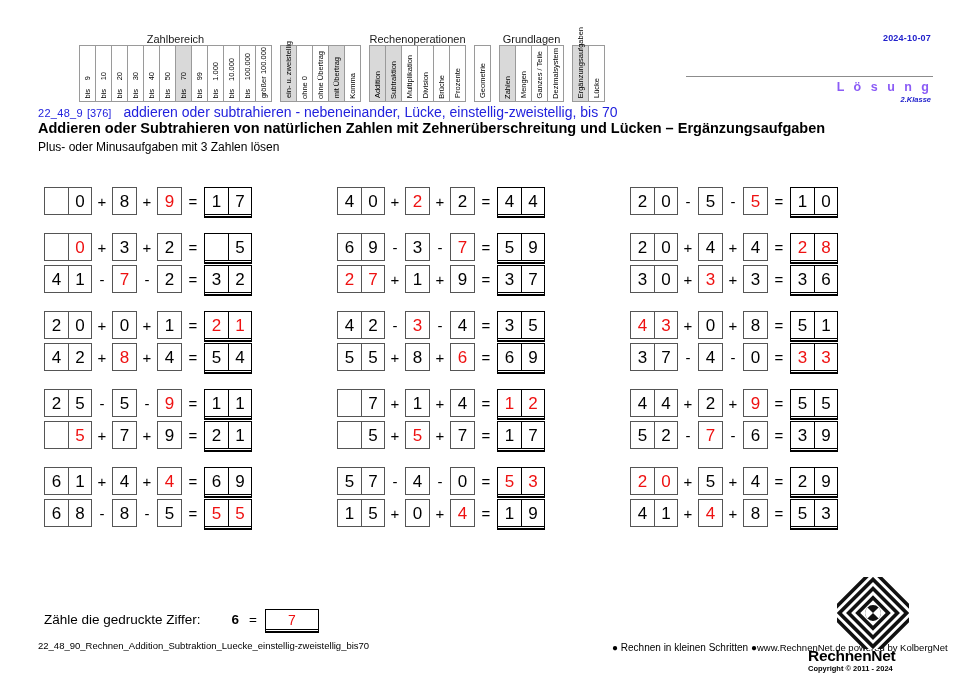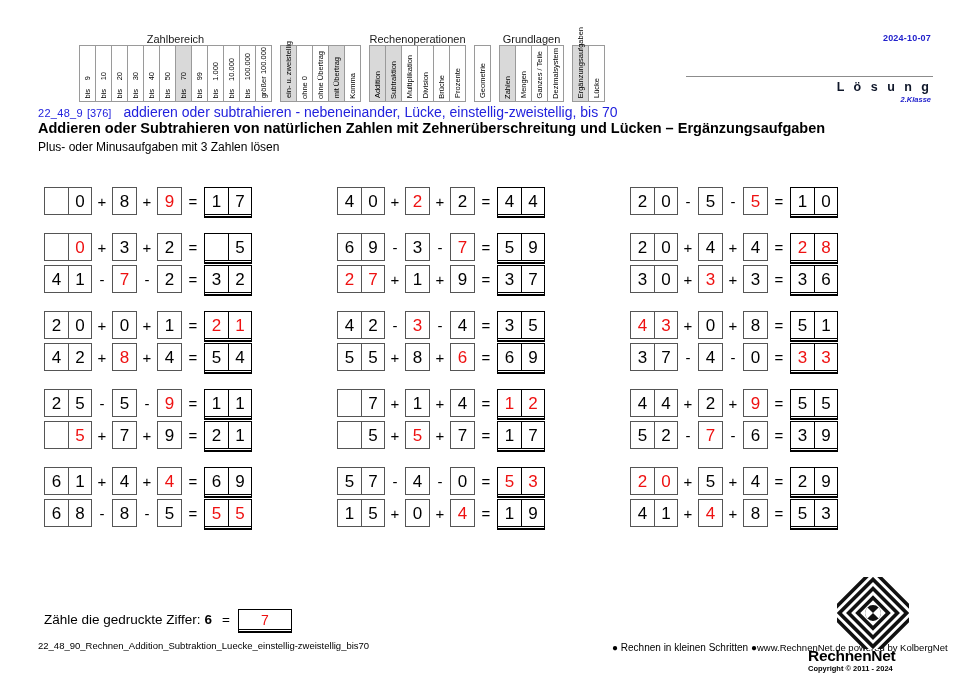--- a/index.html
+++ b/index.html
@@ -64,21 +64,21 @@
     position: absolute; right: 32px; top: 33px;
     font-size: 9px; color: #2222cc; font-weight: bold;
     letter-spacing: 0.2px;
   }
   #right-rule {
     position: absolute; right: 30px; top: 76px; width: 247px;
     border-top: 1px solid #8c8c8c;
   }
   #loesung {
     position: absolute; right: 31px; top: 80px;
-    font-size: 12.5px; font-weight: bold; color: #0f172a;
+    font-size: 12.5px; font-weight: bold; color: #8b5cf6;
     letter-spacing: 3px;
   }
   #klasse {
     position: absolute; right: 32px; top: 95px;
     font-size: 7.5px; color: #2222cc; font-weight: bold; font-style: italic;
   }
 
   
   #code-line {
     position: absolute; left: 38px; top: 104px;
@@ -140,21 +140,21 @@
     width: 22px; text-align: center;
     font-size: 15px;
   }
 
   
   #count-line {
     position: absolute; left: 44px; top: 609px;
     display: flex; align-items: center;
     font-size: 13.5px;
   }
-  #count-line .lbl { margin-right: 4px; }
+  #count-line .lbl { margin-right: 31px; }
   #count-line .digit { font-weight: bold; font-size: 13.5px; margin-right: 10px; }
   #count-line .eqs { margin-right: 8px; font-size: 13.5px; }
   #count-box {
     width: 54px; height: 21px;
     border: 1px solid #000;
     box-shadow: 0 2px 0 -1px #fff, 0 3px 0 0 #000;
     display: flex; align-items: center; justify-content: center;
     color: #ee1111; font-size: 14px;
   }
   #file-line {

